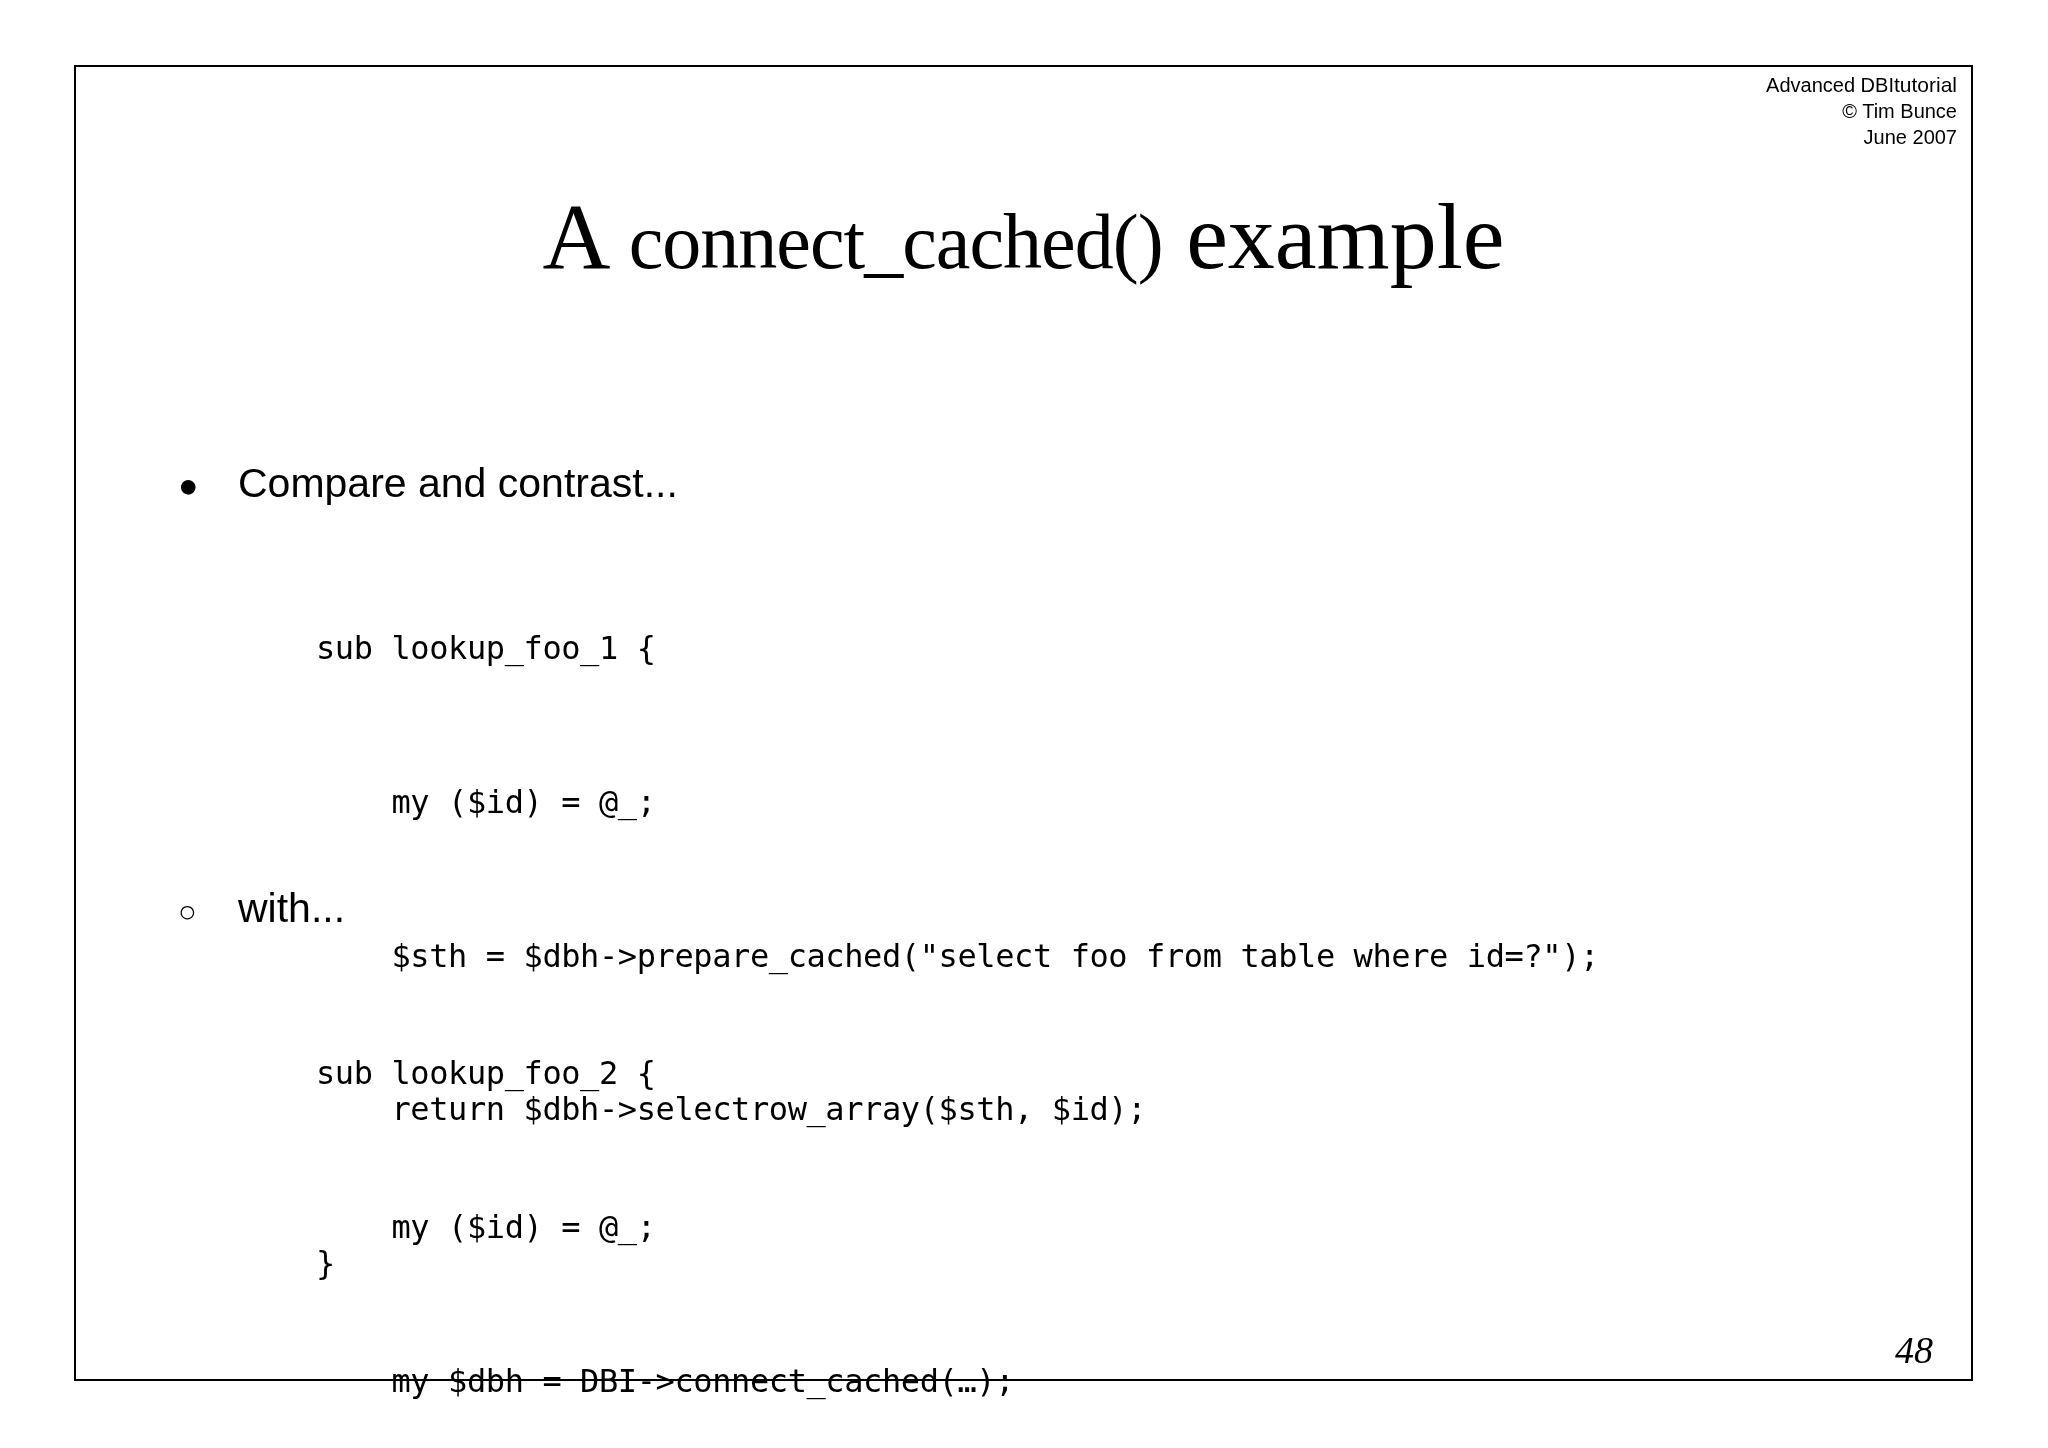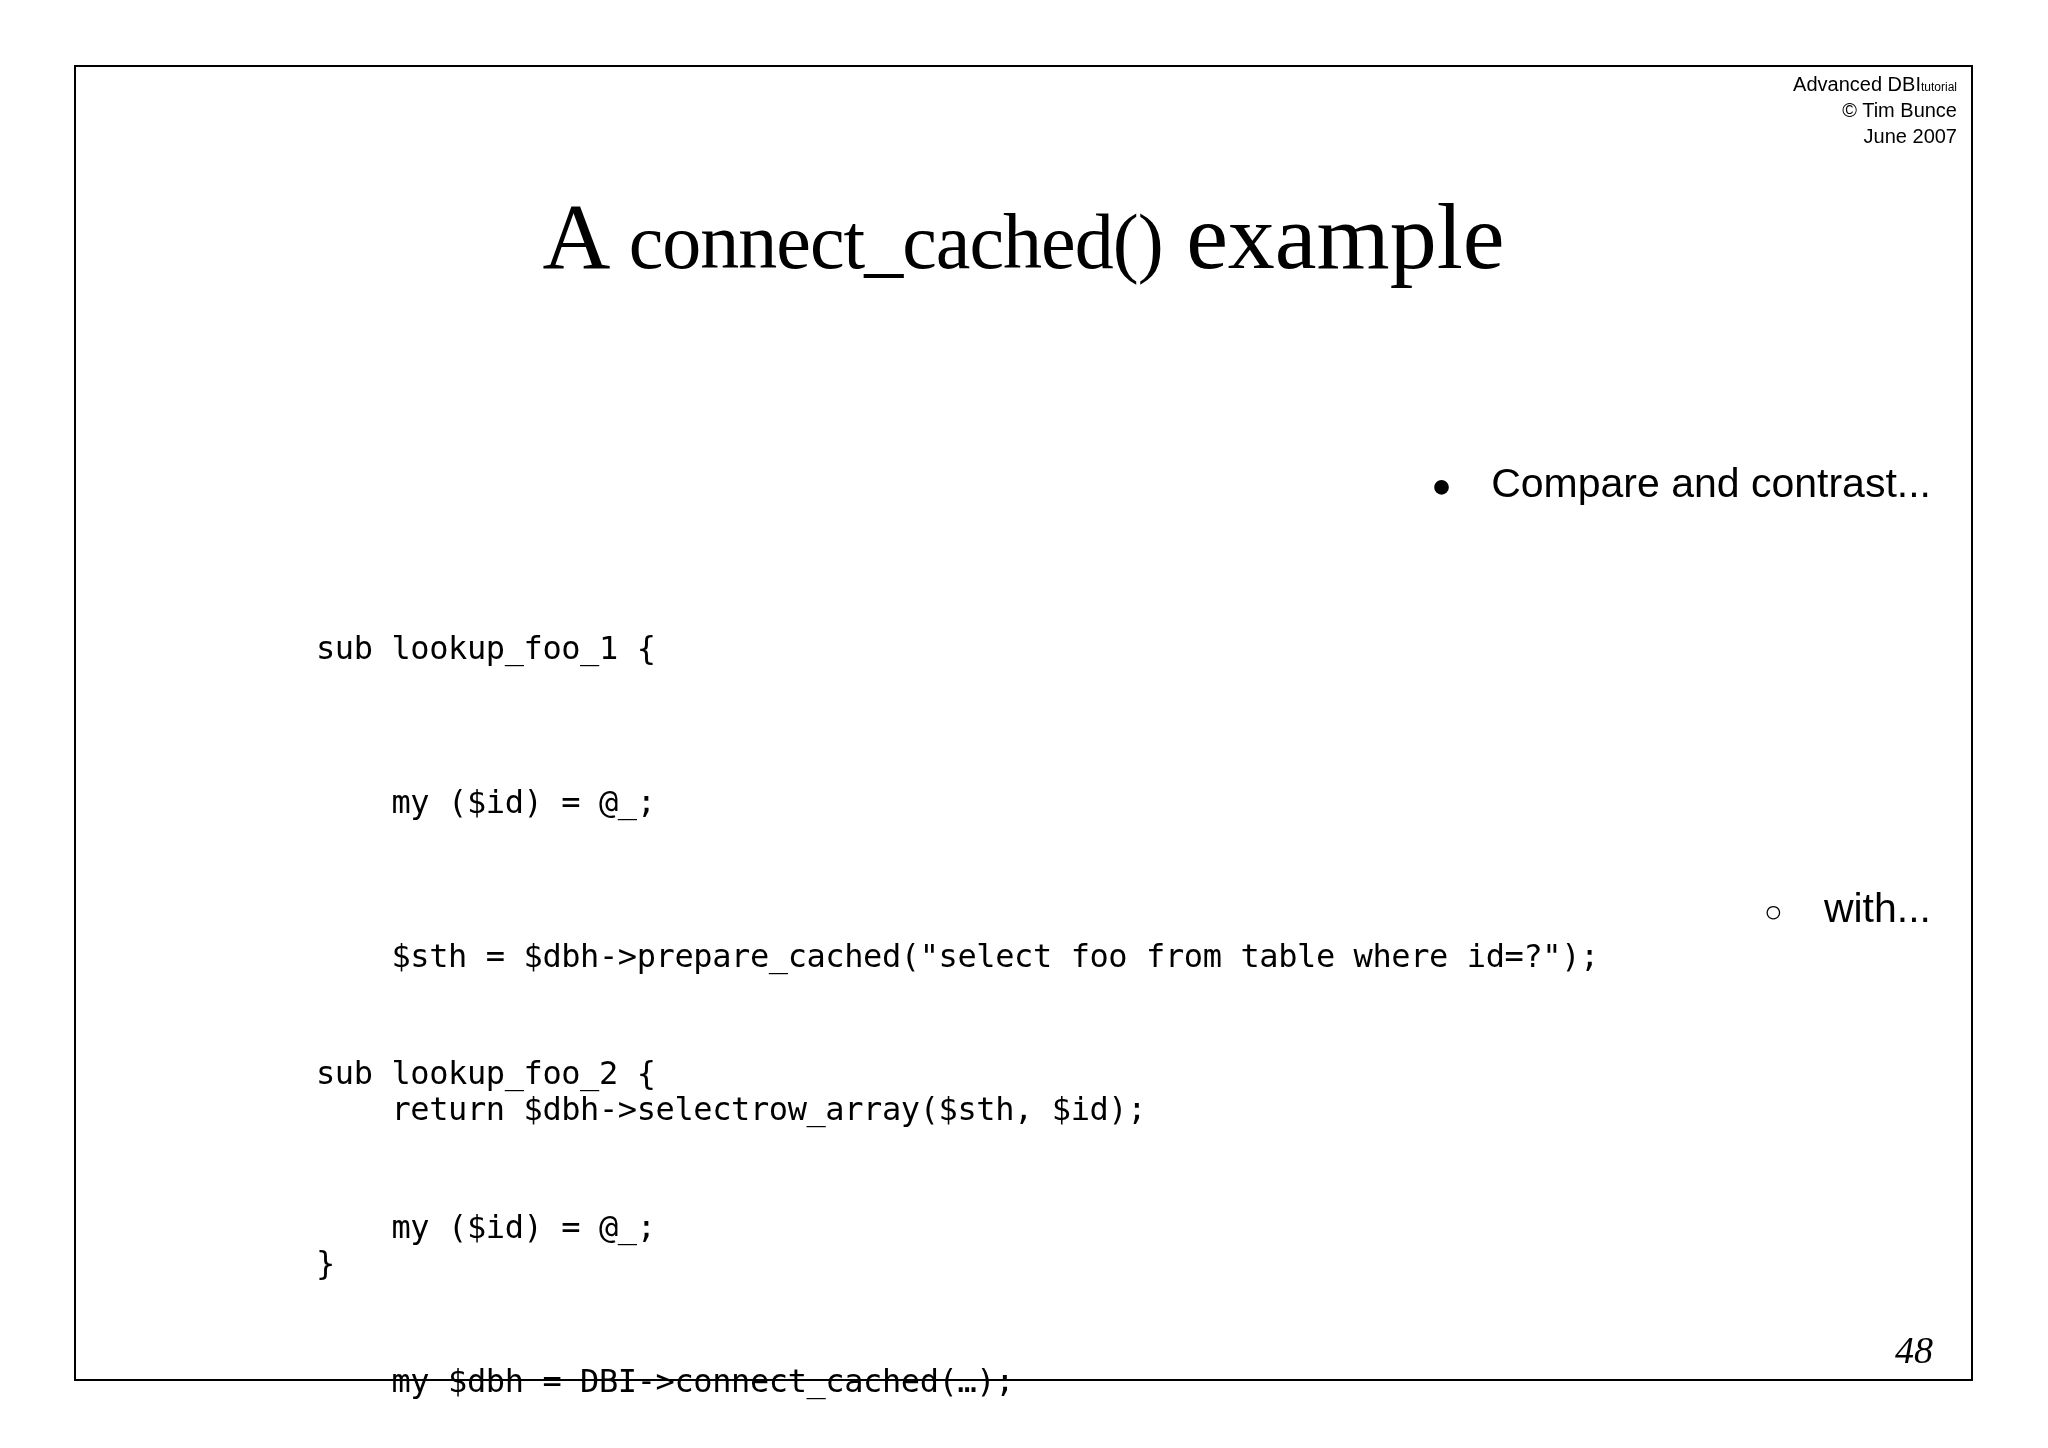--- a/index.html
+++ b/index.html
@@ -42,21 +42,21 @@
     text-align: right;
     line-height: 1.30;
   }
   .header-line {
     display: block;
     white-space: nowrap;
     font-size: 20px;
     letter-spacing: 0px;
   }
   .header-line .small {
-    font-size: 12px;
+    font-size: 21px;
   }
 
   
   .slide-title {
     position: absolute;
     left: 0;
     right: 0;
     top: 122px;
     text-align: center;
     white-space: nowrap;
@@ -88,21 +88,20 @@
     position: absolute;
     left: 96px;
     right: 40px;
   }
   .bullet-block.first { top: 395px; }
   .bullet-block.second { top: 820px; }
 
   .bullet-row {
     display: flex;
     align-items: baseline;
-    justify-content: flex-end;
   }
   .bullet-marker {
     width: 66px;
     flex: 0 0 66px;
     font-size: 40px;
     line-height: 1;
     text-align: left;
     padding-left: 6px;
     box-sizing: border-box;
   }

